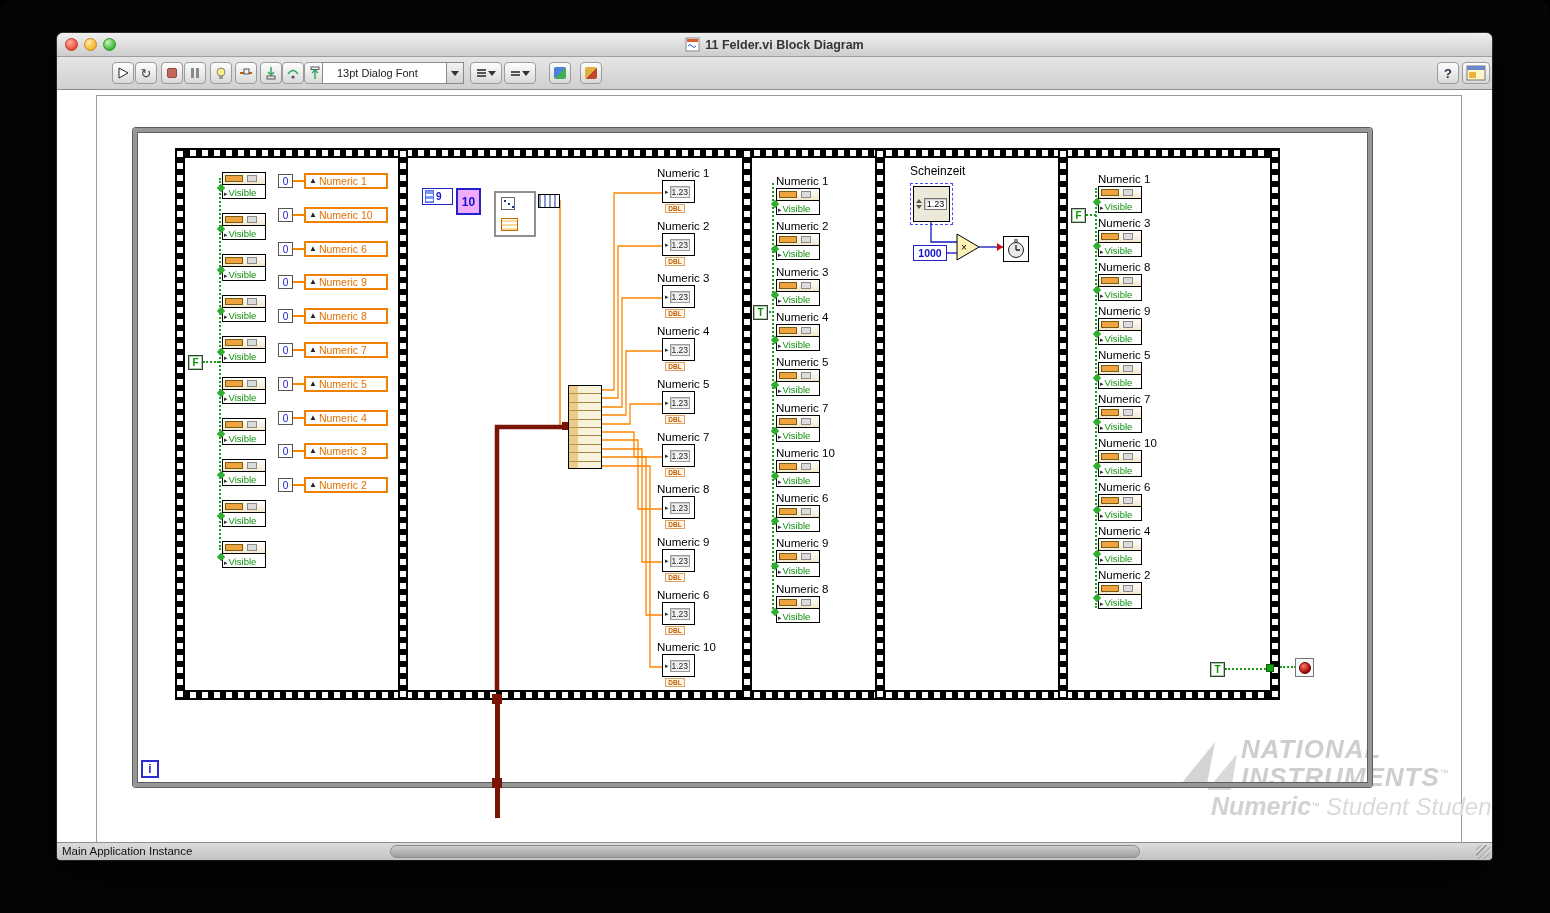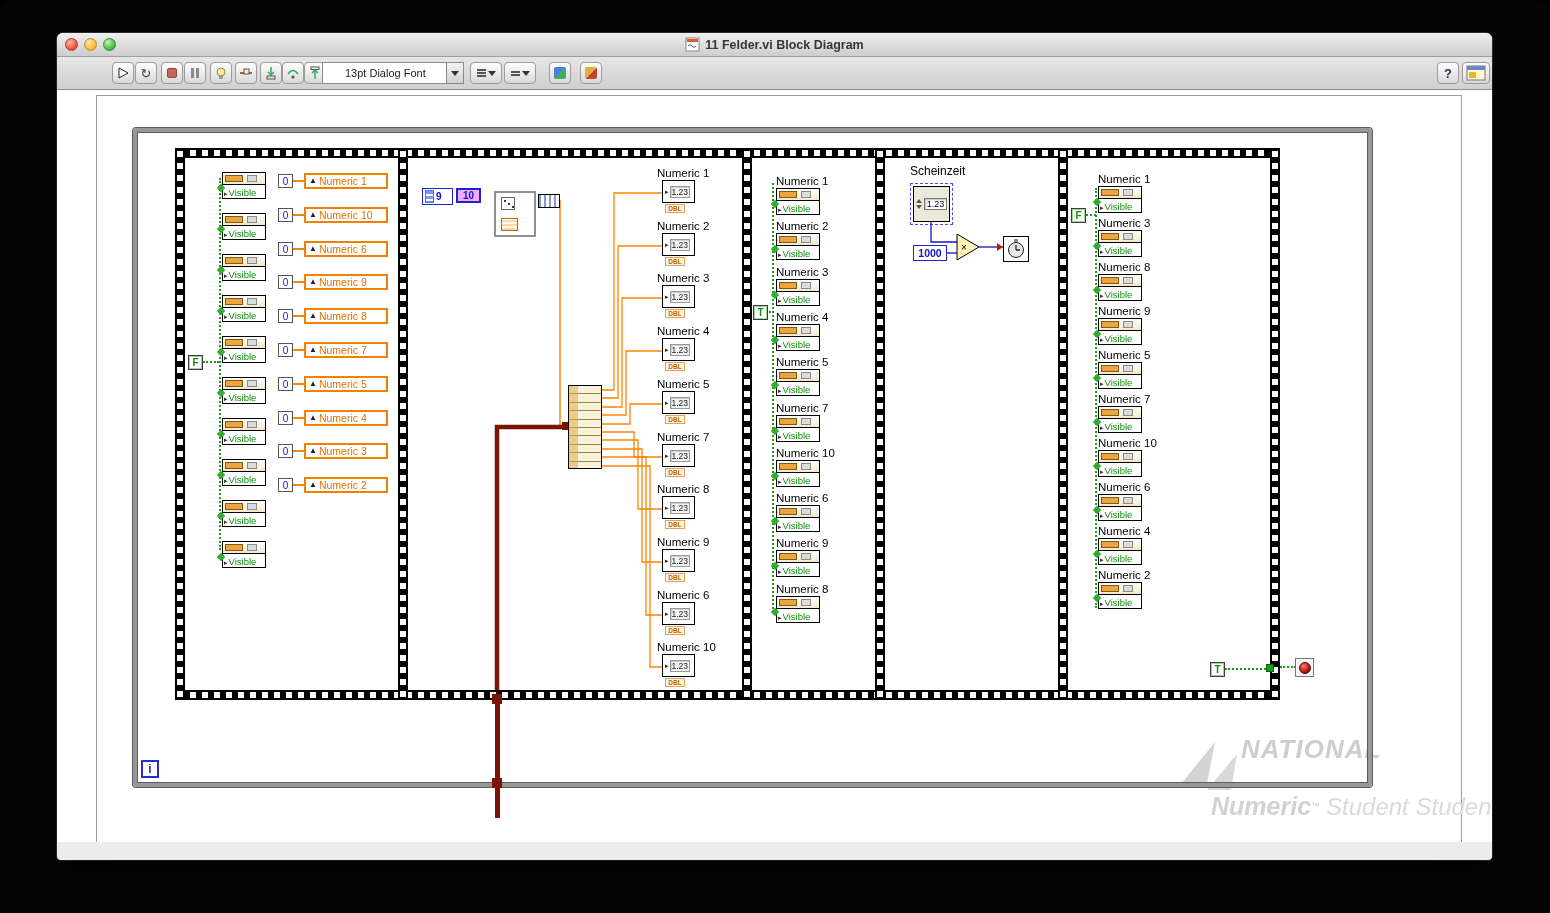--- a/index.html
+++ b/index.html
@@ -14,21 +14,21 @@
 .tl-yellow{left:27px;background:radial-gradient(circle at 35% 30%,#ffe9a8,#f6b42c 70%);border:1px solid #c08a1e}
 .tl-green{left:46px;background:radial-gradient(circle at 35% 30%,#c9f2b9,#38b935 70%);border:1px solid #2f8f2a}
 .title{position:absolute;left:0;right:0;top:4px;text-align:center;font-size:12.5px;font-weight:bold;color:#363636;display:flex;align-items:center;justify-content:center;gap:5px}
 .title svg{flex:0 0 auto}
 
 .toolbar{height:33px;background:linear-gradient(#e6e6e6,#d0d0d0);border-bottom:1px solid #8d8d8d;position:relative}
 .tb-btn{position:absolute;top:5px;width:22px;height:22px;border:1px solid #9b9b9b;border-radius:4px;background:linear-gradient(#fefefe,#d9d9d9);display:flex;align-items:center;justify-content:center;font-size:13px;color:#444}
 .pause-bars{display:flex;gap:2px}
 .pause-bars i{display:block;width:3px;height:10px;background:#8a8a8a}
 .abort-dot{width:10px;height:10px;border-radius:2px;background:#c2675a;border:1px solid #8f4a3f}
-.font-box{position:absolute;left:265px;top:5px;width:125px;height:22px;border:1px solid #8a8a8a;background:#fff;font-size:11px;color:#222;display:flex;align-items:center;padding-left:22px}
+.font-box{position:absolute;left:265px;top:5px;width:125px;height:22px;border:1px solid #8a8a8a;background:#fff;font-size:11px;color:#222;display:flex;align-items:center;padding-left:14px}
 .font-drop{position:absolute;left:389px;top:5px;width:18px;height:22px;border:1px solid #8a8a8a;background:linear-gradient(#f3f3f3,#d2d2d2);display:flex;align-items:center;justify-content:center}
 .tri-down{width:0;height:0;border-left:4px solid transparent;border-right:4px solid transparent;border-top:5px solid #333}
 .icon-bars{display:flex;flex-direction:column;gap:1px;margin-right:2px}
 .icon-bars i{display:block;width:9px;height:2px;background:#555}
 .drop-btn{width:32px}
 .chip{width:12px;height:12px;border-radius:2px}
 .chip-a{background:linear-gradient(135deg,#4d7fe0 50%,#3fae57 50%)}
 .chip-b{background:linear-gradient(135deg,#e0b23d 50%,#c0452e 50%)}
 .help-btn{left:1380px;font-weight:bold;color:#234}
 
@@ -85,21 +85,21 @@
 .ind-box{margin-top:1px;margin-left:7px;width:33px;height:23px;border:1px solid #000;background:#fff;display:flex;align-items:center;padding-left:2px;gap:1px}
 .ind-arr{font-size:7px;color:#333}
 .ind-123{font-size:8.5px;color:#222;border:1px solid #999;background:#f1f1f1;padding:0 1px;box-shadow:inset 1px 1px 0 #cfcfcf}
 .ind-type{margin-left:10px;margin-top:1px;width:20px;font-size:6.5px;font-weight:bold;color:#c06000;border:1px solid #e0a060;background:#fff6e8;text-align:center}
 
 
 .f2-svg,.f4-svg{position:absolute;left:0;top:0;pointer-events:none}
 .f2-arr9{position:absolute;left:14px;top:30px;width:31px;height:17px;border:1px solid #2222cc;background:#fff;display:flex;align-items:center}
 .arr-ic{width:9px;height:13px;margin:0 2px;background:repeating-linear-gradient(180deg,#7d9bff 0 3px,#fff 3px 5px);border:1px solid #5577dd}
 .arr-val{font-size:10px;color:#1414c8;font-weight:bold}
-.f2-c10{position:absolute;left:48px;top:30px;width:25px;height:15px;border:2px solid #2222cc;background:#f0abfc;color:#1414c8;font-size:10px;font-weight:bold;display:flex;align-items:center;justify-content:center}
+.f2-c10{position:absolute;left:48px;top:30px;width:25px;height:27px;border:2px solid #2222cc;background:#f0abfc;color:#1414c8;font-size:12px;font-weight:bold;display:flex;align-items:center;justify-content:center}
 .f2-loop{position:absolute;left:86px;top:33px;width:42px;height:46px;border:2px solid #8f8f8f}
 .dice{position:absolute;left:5px;top:4px;width:14px;height:13px;background:#fff;border:1px solid #666;background-image:radial-gradient(circle at 3px 3px,#123a8a 1.3px,transparent 1.5px),radial-gradient(circle at 7px 6px,#123a8a 1.3px,transparent 1.5px),radial-gradient(circle at 11px 9px,#123a8a 1.3px,transparent 1.5px)}
 .loop-ic2{position:absolute;left:5px;top:25px;width:17px;height:13px;border:1px solid #c86400;background:repeating-linear-gradient(0deg,#ffd9a0 0 2px,#fff 2px 4px)}
 .f2-node{position:absolute;left:130px;top:36px;width:22px;height:14px;border:1px solid #000;background:repeating-linear-gradient(90deg,#8899cc 0 2px,#fff 2px 5px)}
 .idx-node{position:absolute;left:160px;top:227px;width:34px;height:84px;border:1px solid #000;background-image:linear-gradient(90deg,rgba(222,166,66,.5) 0 9px,transparent 9px),repeating-linear-gradient(180deg,#f9f2da 0 7.4px,#a3873d 7.4px 8.4px)}
 
 
 .f4-label{position:absolute;left:25px;top:6px;font-size:12px;color:#000}
 .f4-ctl{position:absolute;left:28px;top:28px;width:37px;height:36px;border:1px solid #000;outline:1px dashed #4a4aff;outline-offset:2px;background:#ece9d8;display:flex;align-items:center;justify-content:center;gap:2px}
 .ctl-spin{display:flex;flex-direction:column;gap:2px}
@@ -230,20 +230,21 @@
 
   <div class="workarea">
     <div class="bounds"></div>
 
     <div class="watermark">
       <svg class="ni-logo" width="64" height="58">
         <polygon points="4,46 38,4 30,46" fill="#d4d4d4"></polygon>
         <polygon points="30,52 60,16 54,52" fill="#d9d9d9"></polygon>
       </svg>
       <div class="ni-l1">NATIONAL</div>
+      <div class="ni-l2"><span>INSTRUMENTS</span><span class="tm">™</span></div>
       <div class="lv-line"><span class="lv">Numeric</span><span class="tm">™</span><span class="ed">Student Student</span></div>
     </div>
 
     <div class="while-loop"></div>
 
     <div class="seq">
       <div class="strip-h" style="top:0"></div>
       <div class="strip-h" style="top:542px"></div>
       <div class="strip-v" style="left:0"></div>
       <div class="strip-v" style="left:223px"></div>
@@ -903,15 +904,20 @@
     <div class="maroon-v"></div>
     <div class="msq" style="left:435px;top:604px"></div>
     <div class="msq" style="left:435px;top:688px"></div>
     <div class="gdot-h" style="left:1223px;top:576px;width:16px"></div>
     <div class="stop-term">
           <span class="stop-dot"></span>
         </div>
     <div class="i-term">i</div>
   </div>
 
+  <div class="statusbar">
+    <div class="sb-thumb"></div>
+    <span class="sb-text">Main Application Instance</span>
+    <div class="resize-grip"></div>
+  </div>
 
 </div>
 </div>
 
 </body></html>

